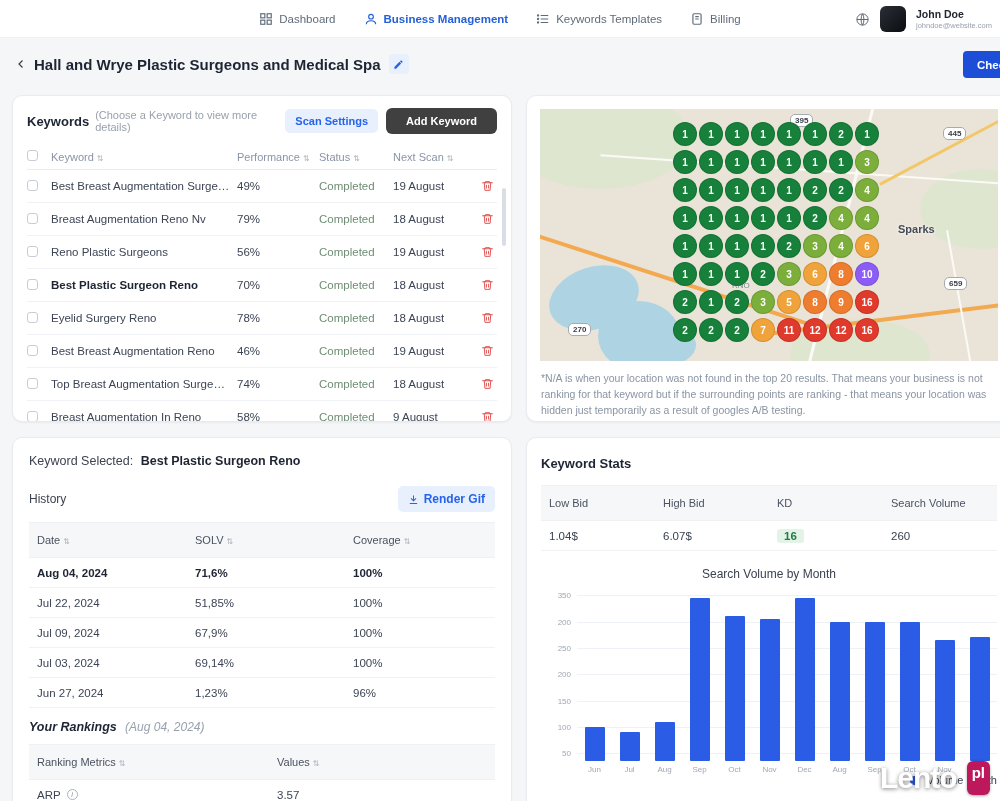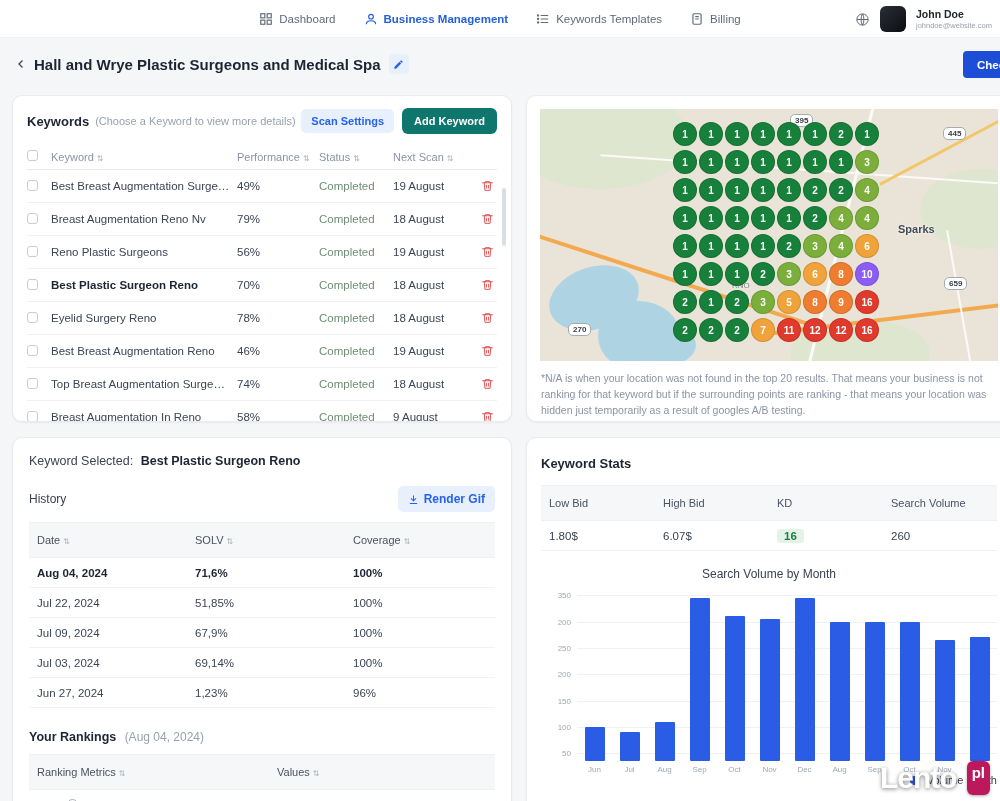--- a/index.html
+++ b/index.html
@@ -39,22 +39,22 @@
   .card-keywords { left:12px; top:95px; width:500px; height:327px; }
   .card-map      { left:526px; top:95px; width:486px; height:327px; }
   .card-detail   { left:12px; top:437px; width:500px; height:430px; padding:16px; }
   .card-stats    { left:526px; top:437px; width:486px; height:430px; padding:14px; }
   
   .kw-head { display:flex; align-items:center; padding:12px 14px 10px; }
   .panel-title { font-size:13px; font-weight:700; color:#1d2433; }
   .panel-sub { font-size:11px; color:#98a1ad; margin-left:6px; flex:1; }
   .btn-light { background:#e9f0fd; color:#2563eb; font-size:11px; font-weight:600; border:none;
     border-radius:5px; padding:6px 10px; margin-right:8px; cursor:pointer; font-family:"Liberation Sans",sans-serif; }
-  .btn-navy { background:#0f766e; color:#fff; font-size:11px; font-weight:600; border:none;
-    border-radius:6px; padding:7px 12px; cursor:pointer; font-family:"Liberation Sans",sans-serif; }
+  .btn-navy { background:#404040; color:#fff; font-size:11px; font-weight:600; border:none;
+    border-radius:6px; padding:7px 20px; cursor:pointer; font-family:"Liberation Sans",sans-serif; }
   .kw-table { margin:0 14px; font-size:11.5px; }
   .kw-header, .kw-row { display:grid; grid-template-columns:24px 186px 82px 74px 82px 24px; align-items:center; }
   .kw-header { font-size:11px; color:#8a94a6; height:26px; border-bottom:1px solid #e9edf2; }
   .kw-row { height:33px; border-bottom:1px solid #f0f2f5; color:#3c4454; cursor:pointer; }
   .kw-row.sel .kwname { font-weight:700; color:#1d2433; }
   .kwname { overflow:hidden; white-space:nowrap; text-overflow:ellipsis; padding-right:6px; }
   .status { color:#6f8d74; }
   .sort { font-size:8px; color:#aab2bd; margin-left:3px; }
   .checkbox { display:inline-block; width:11px; height:11px; border:1.5px solid #c6cdd6; border-radius:3px; background:#fff; cursor:pointer; }
   .del { display:flex; justify-content:center; cursor:pointer; }
@@ -83,21 +83,21 @@
   .btn-render { display:flex; align-items:center; gap:5px; background:#e9f0fd; color:#2563eb; font-size:12px;
     font-weight:600; border:none; border-radius:5px; padding:6px 10px; cursor:pointer; font-family:"Liberation Sans",sans-serif; }
   .tbl { margin-top:10px; font-size:11.5px; color:#3c4454; }
   .thead { display:grid; background:#f6f7f9; border-top:1px solid #eef0f4; border-bottom:1px solid #eef0f4;
     height:36px; align-items:center; font-size:11px; color:#4a5260; }
   .hist .thead, .hist .trow { grid-template-columns:158px 158px 1fr; }
   .rank .thead, .rank .trow { grid-template-columns:1fr 226px; }
   .trow { display:grid; height:30px; align-items:center; border-bottom:1px solid #f0f2f5; }
   .trow.cur { font-weight:700; color:#1d2433; }
   .thead .c, .trow .c { padding-left:8px; }
-  .rank-title { margin-top:22px; font-size:12px; color:#3b4250; }
+  .rank-title { margin-top:12px; font-size:12px; color:#3b4250;font-style:italic; }
   .rank-title b { color:#1d2433; font-size:12.5px; margin-right:5px; }
   .rank-title span.date { color:#98a1ad; }
   .metric { display:flex; align-items:center; }
   .info { display:inline-flex; align-items:center; justify-content:center; width:11px; height:11px; margin-left:6px;
     border:1px solid #aab2bd; border-radius:50%; font-size:7.5px; color:#8a94a3; font-style:italic; cursor:pointer; }
   
   .panel-title2 { font-size:13px; font-weight:700; color:#1d2433; margin:4px 0 14px; }
   .stats-tbl .thead { grid-template-columns:repeat(4,1fr); }
   .tvals { display:grid; grid-template-columns:repeat(4,1fr); height:30px; align-items:center;
     font-size:11.5px; color:#39414f; border-bottom:1px solid #f0f2f5; }
@@ -470,21 +470,21 @@
 <div class="card card-stats">
   <div class="panel-title2">Keyword Stats</div>
   <div class="stats-tbl">
     <div class="thead">
       <div class="c">Low Bid</div>
       <div class="c">High Bid</div>
       <div class="c">KD</div>
       <div class="c">Search Volume</div>
     </div>
     <div class="tvals">
-      <div class="c">1.80$</div>
+      <div class="c">1.04$</div>
       <div class="c">6.07$</div>
       <div class="c"><span class="kd-chip">16</span></div>
       <div class="c">260</div>
     </div>
   </div>
   <div class="chart-title">Search Volume by Month</div>
   <div class="chart-area">
     <div class="plot">
         <div class="gline" style="top: 95.4128%;"></div>
         <div class="ylab" style="top: 95.4128%;">50</div>

